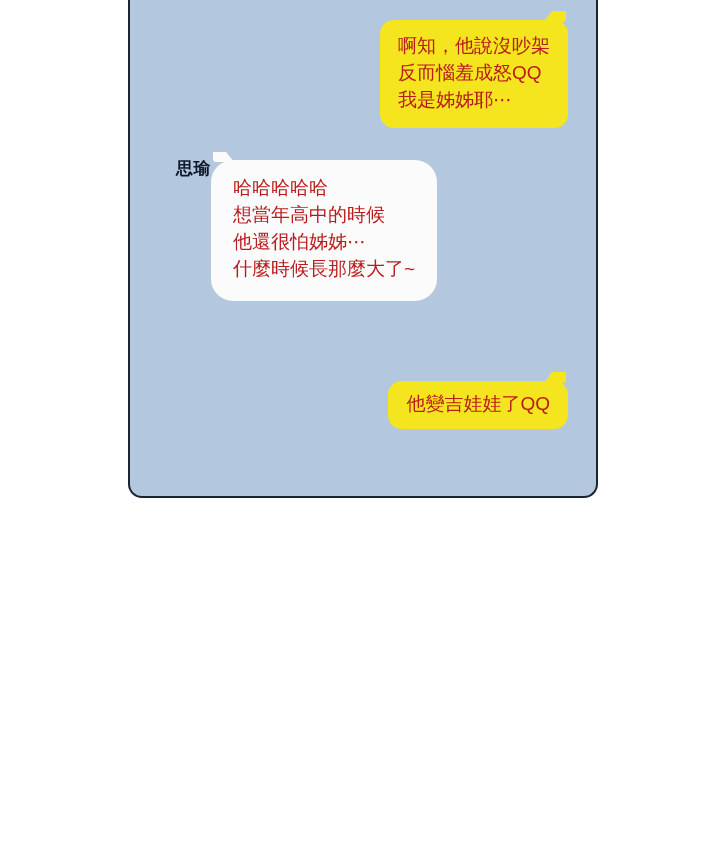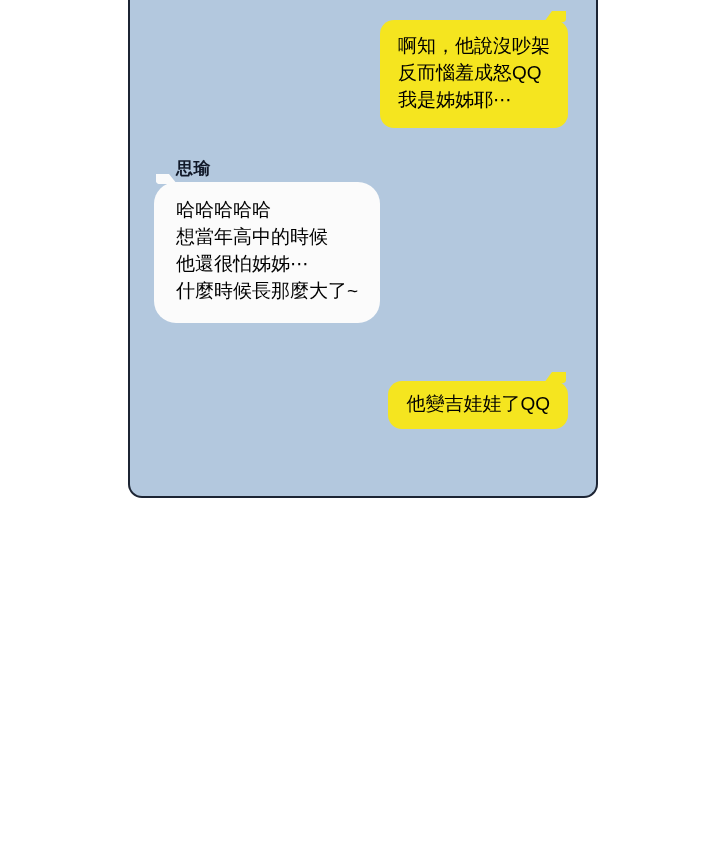--- a/index.html
+++ b/index.html
@@ -34,39 +34,39 @@
     width: 100%;
     height: 100%;
   }
 
   
   .msg-row {
     position: absolute;
     display: flex;
   }
   .msg-row.out { justify-content: flex-end; }
-  .msg-row.in  { justify-content: flex-start; flex-direction: column; }
+  .msg-row.in  { justify-content: flex-start; }
 
   
   .sender-name {
     font-size: 17px;
     font-weight: bold;
     color: #101828;
     letter-spacing: 0.5px;
     margin: 0 0 5px 22px;
     line-height: 1;
   }
 
   
   .bubble {
     position: relative;
     display: inline-block;
     font-size: 19px;
     line-height: 1.42;
-    color: #000000;
+    color: #b91c1c;
     white-space: pre-line;
     box-sizing: border-box;
   }
 
   .bubble.yellow {
     background: #f5e51f;
     border-radius: 14px;
     padding: 13px 18px 14px 18px;
   }
   

